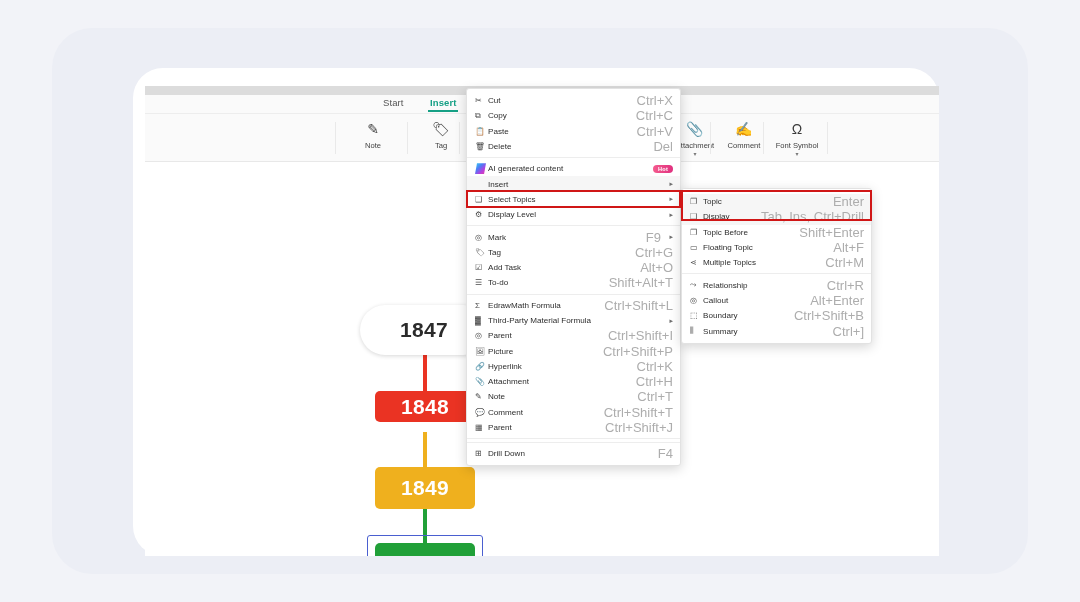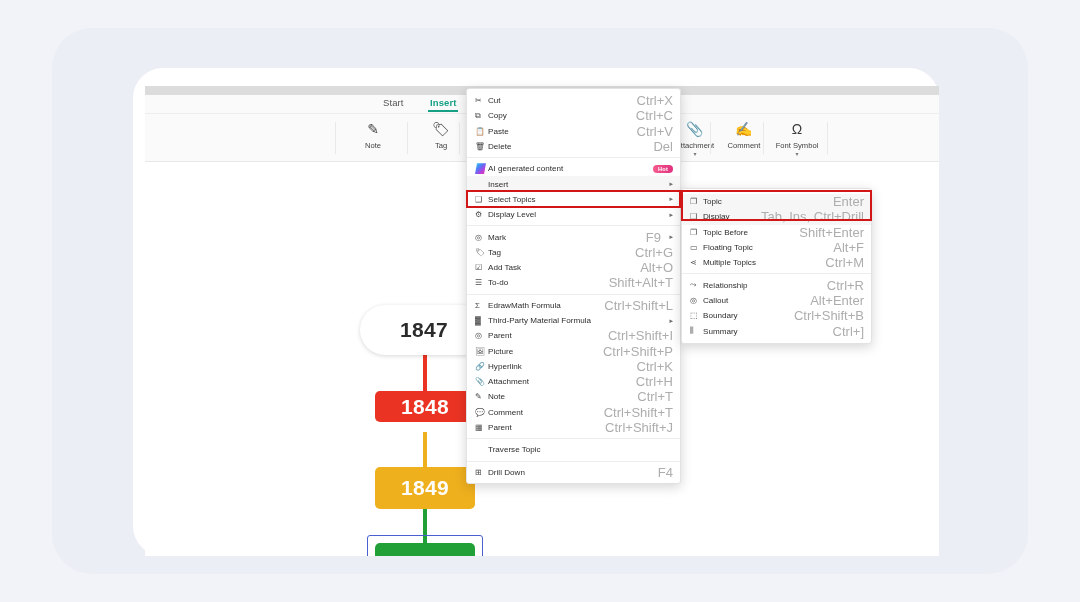--- a/index.html
+++ b/index.html
@@ -365,24 +365,20 @@
       <span class="mic">💬</span>
       <span class="mlb">Comment</span>
       <span class="msc">Ctrl+Shift+T</span>
     </div>
     <div class="mi">
       <span class="mic">▦</span>
       <span class="mlb">Parent</span>
       <span class="msc">Ctrl+Shift+J</span>
     </div>
     <div class="msep"></div>
-    <div class="mi">
-      <span class="mic"></span>
-      <span class="mlb">Traverse Topic</span>
-    </div>
     <div class="msep"></div>
     <div class="mi">
       <span class="mic">⊞</span>
       <span class="mlb">Drill Down</span>
       <span class="msc">F4</span>
     </div>
   </div>
 <div id="submenu">
     <div class="mi" style="background: rgb(246, 246, 246);">
       <span class="mic">❐</span>

